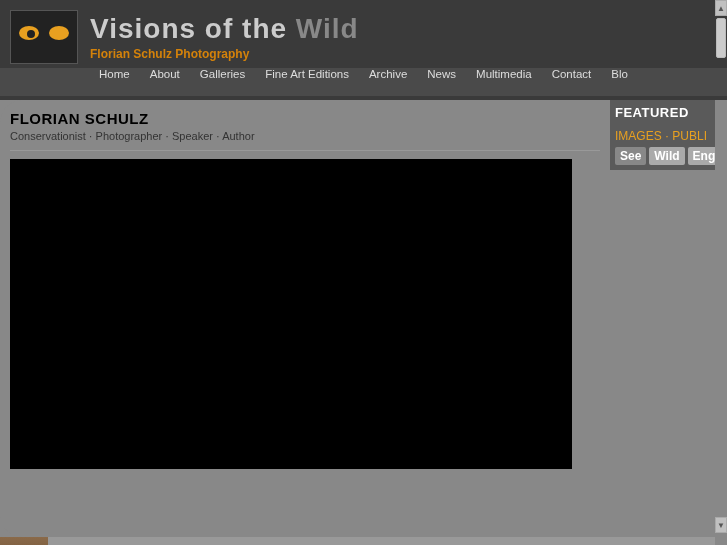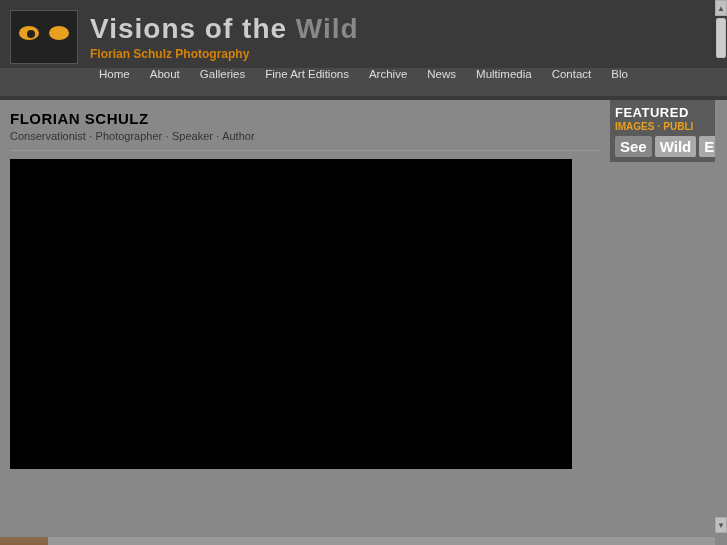--- a/index.html
+++ b/index.html
@@ -187,36 +187,36 @@
       min-height: 40px;
     }
     #featured-title {
       color: #fff;
       font-size: 13px;
       font-weight: bold;
       letter-spacing: 0.5px;
     }
     #featured-subtitle {
       color: #e8a020;
-      font-size: 10px;
-      font-weight: bold;
+      font-size: 12px;
+      font-weight: normal;
       text-transform: uppercase;
-      margin-top: 1px;
+      margin-top: 9px;
       white-space: nowrap;
       overflow: hidden;
     }
     #featured-tabs {
       display: flex;
       gap: 3px;
       margin-top: 4px;
     }
     .featured-tab {
       background: #aaa;
       color: #fff;
-      font-size: 15px;
+      font-size: 12px;
       font-weight: bold;
       padding: 2px 5px;
       cursor: pointer;
       border-radius: 2px;
     }
     .featured-tab.active {
       background: #888;
     }
     #sidebar-images {
       margin-top: 4px;

